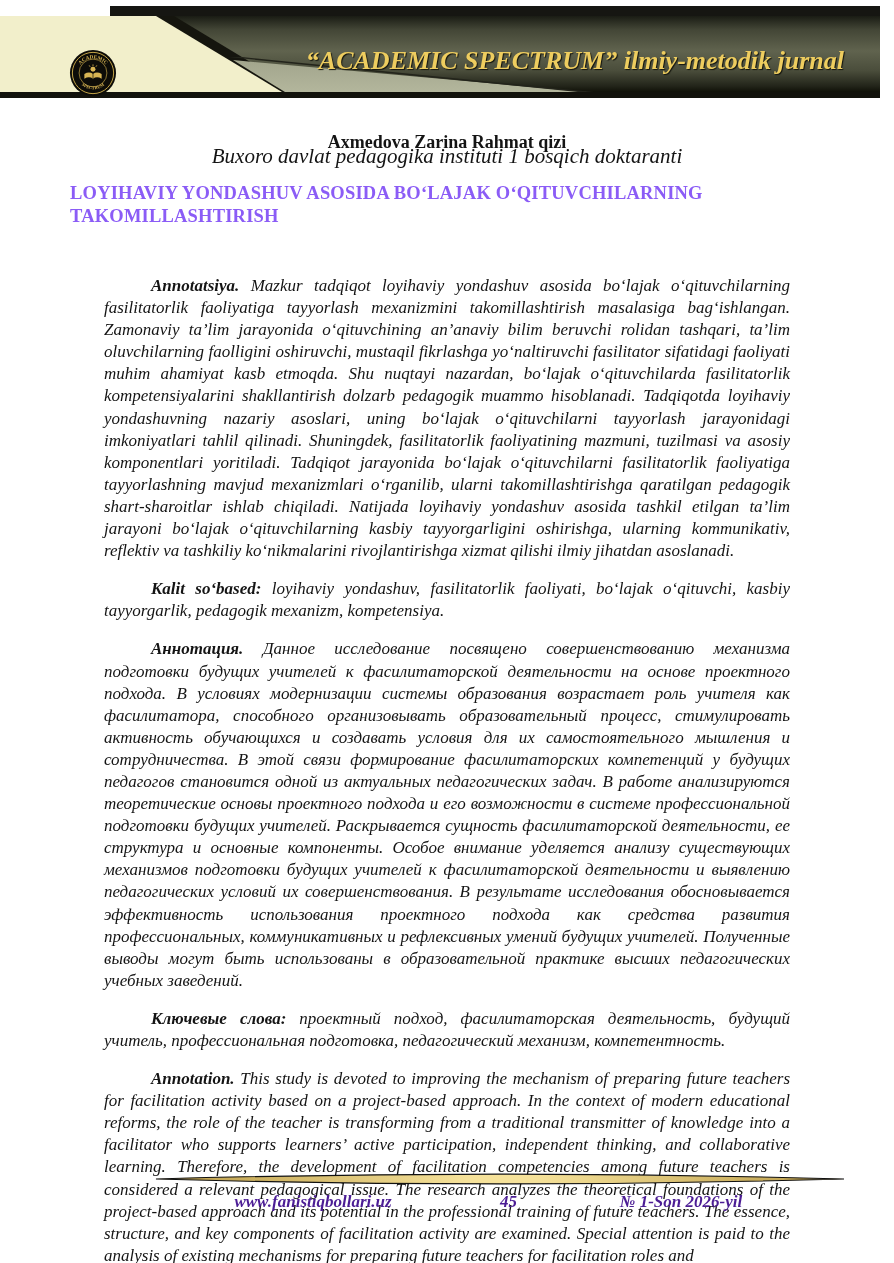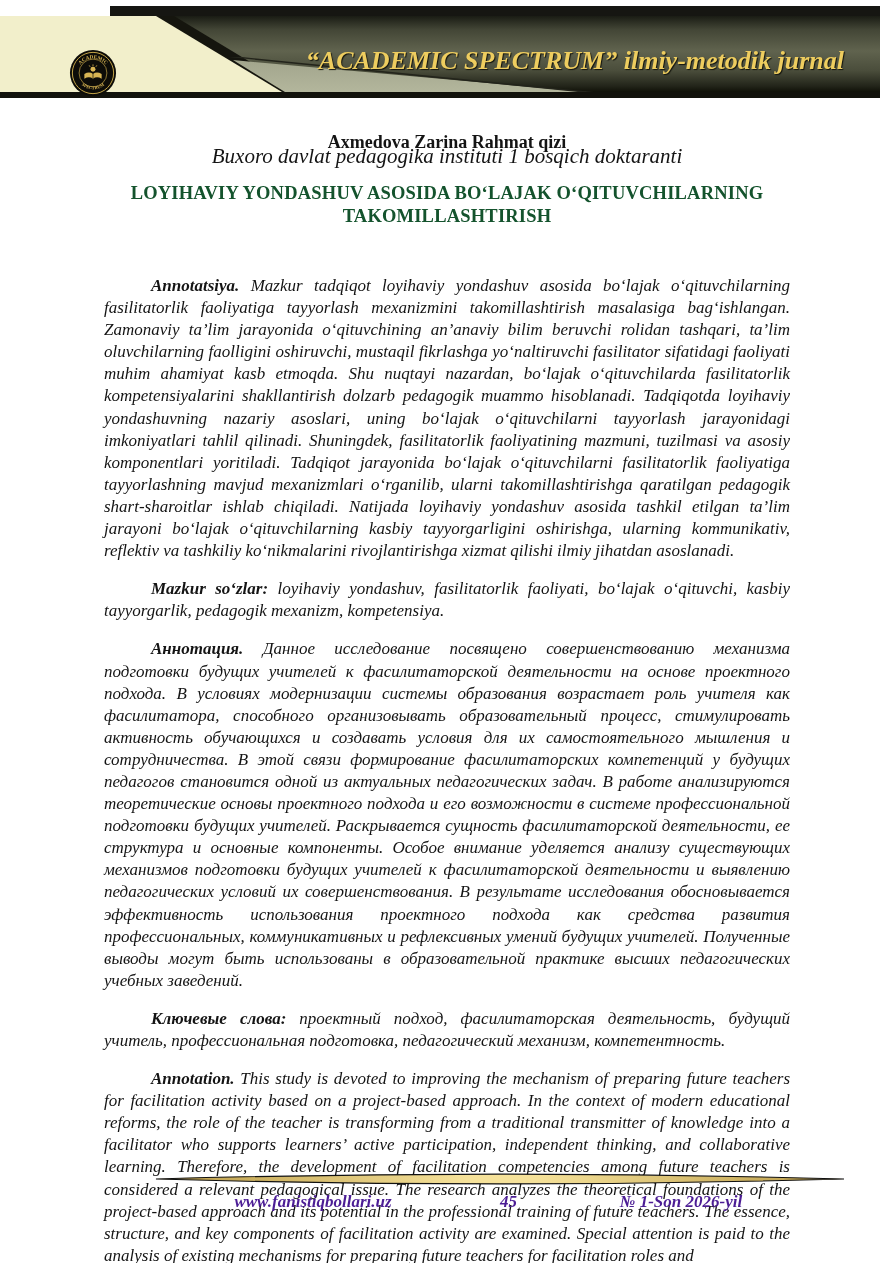--- a/index.html
+++ b/index.html
@@ -49,22 +49,22 @@
   
   .author {
     position:absolute; left:88px; top:132px; width:718px; text-align:center;
     font-size:18px; font-weight:bold; color:#141414;
   }
   .affiliation {
     position:absolute; left:88px; top:144px; width:718px; text-align:center;
     font-size:21px; font-style:italic; color:#141414;
   }
   .article-title {
-    position:absolute; left:70px; top:182px; width:754px; text-align:center;
-    font-size:18.5px; font-weight:bold; color:#14532d;
+    position:absolute; left:70px; top:182px; width:754px; 
+    font-size:18.5px; font-weight:bold; color:#8b5cf6;
     letter-spacing:0.2px; line-height:22.5px;
   }
 
   
   .body-block { position:absolute; left:88px; top:259px; width:718px; }
   .body-block p {
     margin:16px; text-align:justify; text-indent:47px;
     font-style:italic; font-size:17px; line-height:22.1px; color:#141414;
   }
   .body-block .lead { font-weight:bold; }
@@ -117,21 +117,21 @@
   <div class="author">Axmedova Zarina Rahmat qizi</div>
   <div class="affiliation">Buxoro davlat pedagogika instituti 1 bosqich doktaranti</div>
 
   <div class="article-title">
     <div>LOYIHAVIY YONDASHUV ASOSIDA BO‘LAJAK O‘QITUVCHILARNING</div>
     <div>TAKOMILLASHTIRISH</div>
   </div>
 
   <div class="body-block">
     <p><span class="lead">Annotatsiya.</span><span> Mazkur tadqiqot loyihaviy yondashuv asosida bo‘lajak o‘qituvchilarning fasilitatorlik faoliyatiga tayyorlash mexanizmini takomillashtirish masalasiga bag‘ishlangan. Zamonaviy ta’lim jarayonida o‘qituvchining an’anaviy bilim beruvchi rolidan tashqari, ta’lim oluvchilarning faolligini oshiruvchi, mustaqil fikrlashga yo‘naltiruvchi fasilitator sifatidagi faoliyati muhim ahamiyat kasb etmoqda. Shu nuqtayi nazardan, bo‘lajak o‘qituvchilarda fasilitatorlik kompetensiyalarini shakllantirish dolzarb pedagogik muammo hisoblanadi. Tadqiqotda loyihaviy yondashuvning nazariy asoslari, uning bo‘lajak o‘qituvchilarni tayyorlash jarayonidagi imkoniyatlari tahlil qilinadi. Shuningdek, fasilitatorlik faoliyatining mazmuni, tuzilmasi va asosiy komponentlari yoritiladi. Tadqiqot jarayonida bo‘lajak o‘qituvchilarni fasilitatorlik faoliyatiga tayyorlashning mavjud mexanizmlari o‘rganilib, ularni takomillashtirishga qaratilgan pedagogik shart-sharoitlar ishlab chiqiladi. Natijada loyihaviy yondashuv asosida tashkil etilgan ta’lim jarayoni bo‘lajak o‘qituvchilarning kasbiy tayyorgarligini oshirishga, ularning kommunikativ, reflektiv va tashkiliy ko‘nikmalarini rivojlantirishga xizmat qilishi ilmiy jihatdan asoslanadi.</span></p>
-    <p><span class="lead">Mazkur so‘zlar:</span><span> loyihaviy yondashuv, fasilitatorlik faoliyati, bo‘lajak o‘qituvchi, kasbiy tayyorgarlik, pedagogik mexanizm, kompetensiya.</span></p>
+    <p><span class="lead">Kalit so‘based:</span><span> loyihaviy yondashuv, fasilitatorlik faoliyati, bo‘lajak o‘qituvchi, kasbiy tayyorgarlik, pedagogik mexanizm, kompetensiya.</span></p>
     <p><span class="lead">Аннотация.</span><span> Данное исследование посвящено совершенствованию механизма подготовки будущих учителей к фасилитаторской деятельности на основе проектного подхода. В условиях модернизации системы образования возрастает роль учителя как фасилитатора, способного организовывать образовательный процесс, стимулировать активность обучающихся и создавать условия для их самостоятельного мышления и сотрудничества. В этой связи формирование фасилитаторских компетенций у будущих педагогов становится одной из актуальных педагогических задач. В работе анализируются теоретические основы проектного подхода и его возможности в системе профессиональной подготовки будущих учителей. Раскрывается сущность фасилитаторской деятельности, ее структура и основные компоненты. Особое внимание уделяется анализу существующих механизмов подготовки будущих учителей к фасилитаторской деятельности и выявлению педагогических условий их совершенствования. В результате исследования обосновывается эффективность использования проектного подхода как средства развития профессиональных, коммуникативных и рефлексивных умений будущих учителей. Полученные выводы могут быть использованы в образовательной практике высших педагогических учебных заведений.</span></p>
     <p><span class="lead">Ключевые слова:</span><span> проектный подход, фасилитаторская деятельность, будущий учитель, профессиональная подготовка, педагогический механизм, компетентность.</span></p>
     <p><span class="lead">Annotation.</span><span> This study is devoted to improving the mechanism of preparing future teachers for facilitation activity based on a project-based approach. In the context of modern educational reforms, the role of the teacher is transforming from a traditional transmitter of knowledge into a facilitator who supports learners’ active participation, independent thinking, and collaborative learning. Therefore, the development of facilitation competencies among future teachers is considered a relevant pedagogical issue. The research analyzes the theoretical foundations of the project-based approach and its potential in the professional training of future teachers. The essence, structure, and key components of facilitation activity are examined. Special attention is paid to the analysis of existing mechanisms for preparing future teachers for facilitation roles and</span></p>
   </div>
 
   <svg class="divider" viewBox="0 0 722 14" preserveAspectRatio="none">
     <defs>
       <linearGradient id="lensGrad" x1="0" y1="0" x2="1" y2="0">
         <stop offset="0" stop-color="#b99a46"></stop>
         <stop offset="0.45" stop-color="#f6e29a"></stop>

